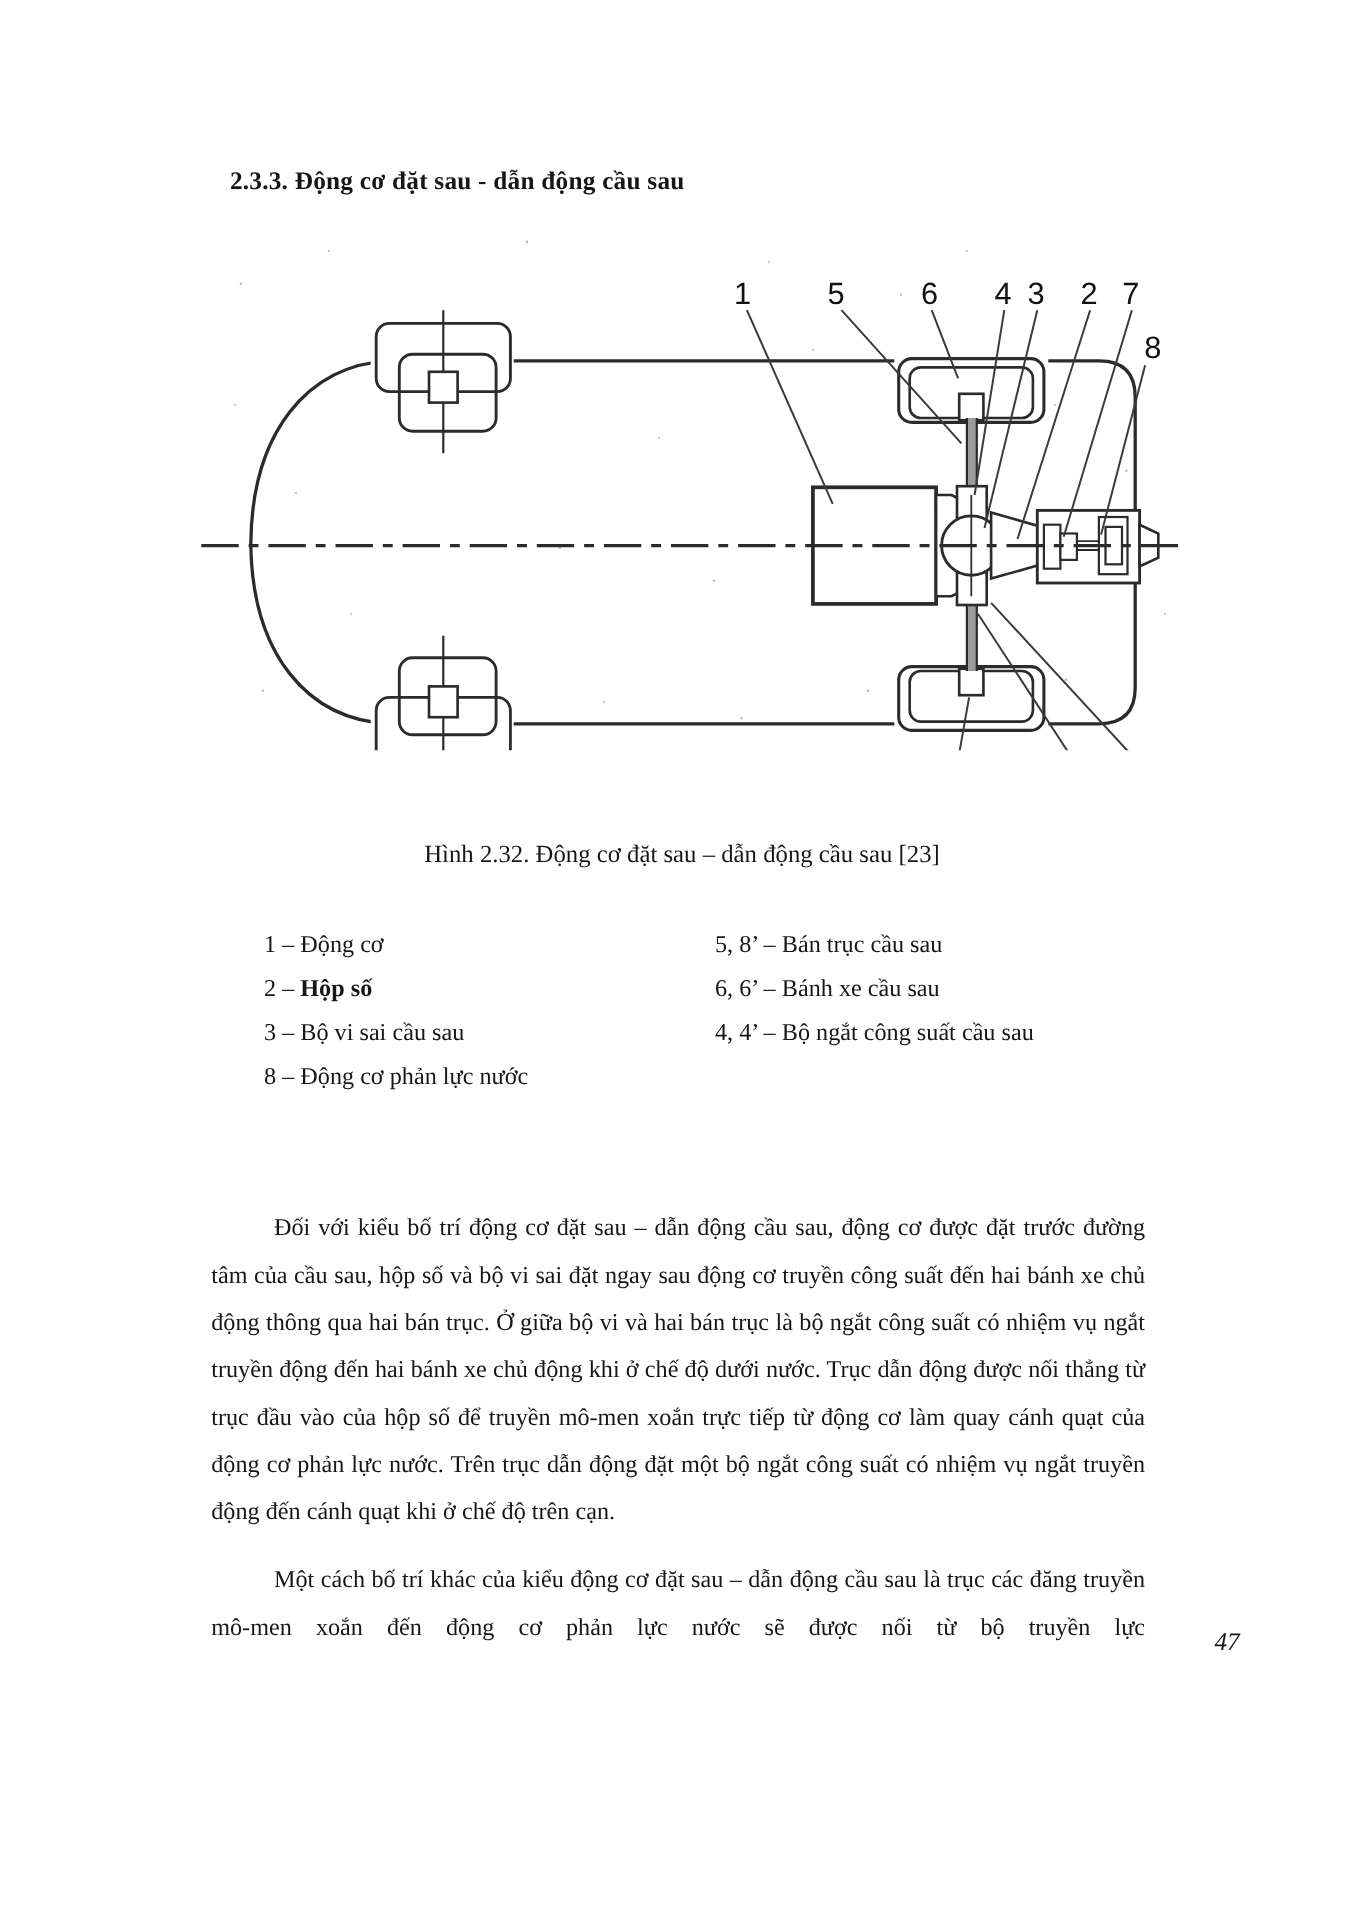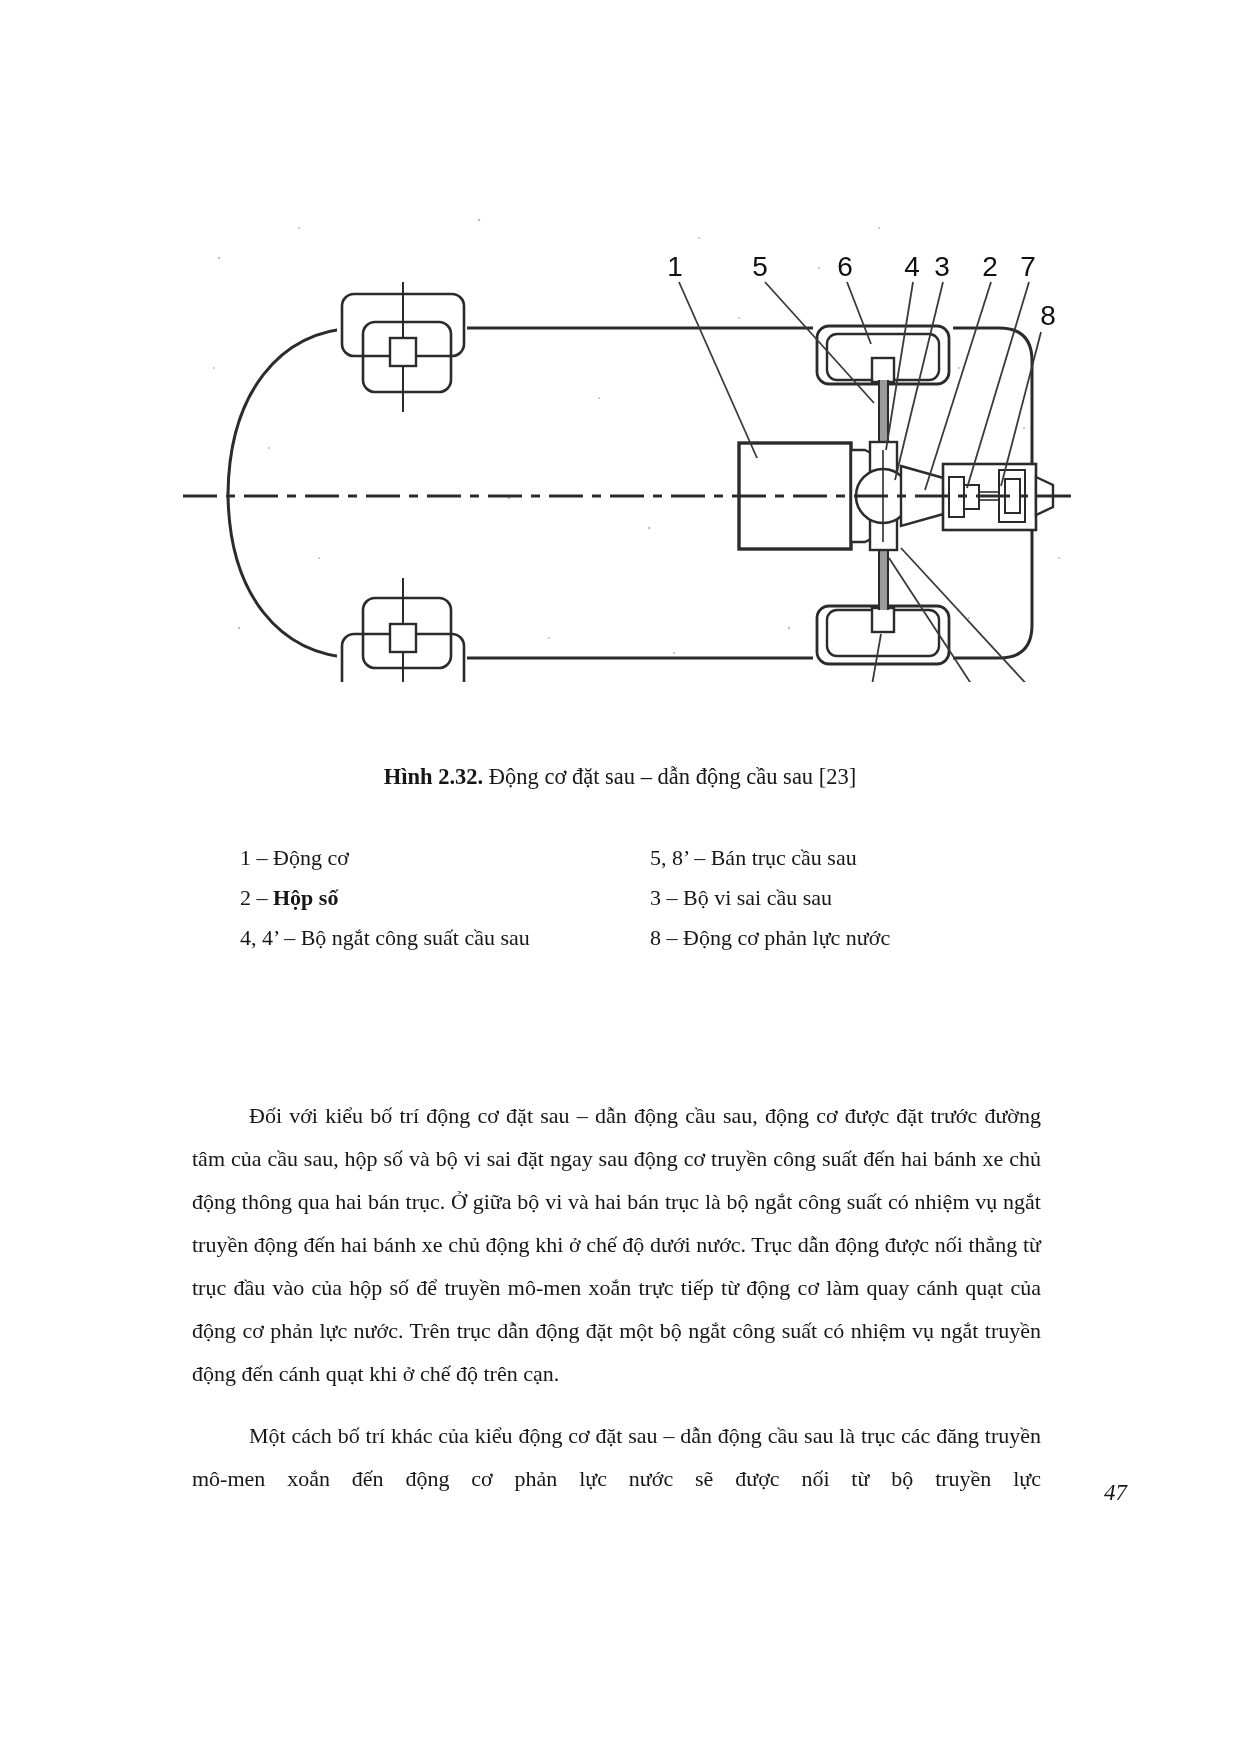--- a/index.html
+++ b/index.html
@@ -13,21 +13,21 @@
     font-size:23px; font-weight:bold; letter-spacing:.2px;
   }
   .figure{
     position:absolute; left:178px; top:198px; width:902px; height:484px;
   }
   .figure svg{width:100%;height:100%;}
   .caption{
     position:absolute; left:196px; top:764px; width:848px;
     text-align:center; font-size:22.5px;
   }
-  .caption b{font-weight:bold;}
+  .caption b{font-weight:normal;}
   .legend{
     position:absolute; left:240px; top:840px;
     display:grid; grid-template-columns:410px 400px; row-gap:4px;
     font-size:22px; line-height:36px;
   }
   .legend .li{white-space:normal;}
   .legend .li.wrap{max-width:345px;}
   .legend b{font-weight:bold;}
   .bodytext{
     position:absolute; left:192px; top:1094px; width:849px;
@@ -45,20 +45,21 @@
   .blank{fill:#ffffff; stroke:none;}
   .lead{stroke:#3a3a3a; stroke-width:1.8; fill:none;}
   .num{font-family:"Liberation Sans", sans-serif; font-size:28px; fill:#111; text-anchor:middle;}
   .speck{fill:#8a8a8a; opacity:.55;}
 </style>
 </head>
 <body>
 
 <div class="page">
 
+  <div class="heading">2.3.3. Động cơ đặt sau - dẫn động cầu sau</div>
 
   <div class="figure">
     <svg viewBox="0 0 900 484">
 
       <g>
         <circle class="speck" cx="40" cy="60" r="1.2"></circle>
           <circle class="speck" cx="120" cy="30" r="1"></circle>
         <circle class="speck" cx="300" cy="22" r="1.3"></circle>
           <circle class="speck" cx="520" cy="40" r="1"></circle>
         <circle class="speck" cx="250" cy="170" r="1.2"></circle>
@@ -192,20 +193,21 @@
 
   <div class="caption">
     <b>Hình 2.32.</b><span> Động cơ đặt sau – dẫn động cầu sau [23]</span>
   </div>
 
   <div class="legend">
     <div class="li"><span>1 – Động cơ</span><b></b></div>
     <div class="li"><span>5, 8’ – Bán trục cầu sau</span><b></b></div>
 
     <div class="li"><span>2 – </span><b>Hộp số</b></div>
+    <div class="li"><span>6, 6’ – Bánh xe cầu sau</span><b></b></div>
 
     <div class="li"><span>3 – Bộ vi sai cầu sau</span><b></b></div>
 
     <div class="li"><span>4, 4’ – Bộ ngắt công suất cầu sau</span><b></b></div>
     <div class="li"><span>8 – Động cơ phản lực nước</span><b></b></div>
   </div>
 
   <div class="bodytext">
     <p>Đối với kiểu bố trí động cơ đặt sau – dẫn động cầu sau, động cơ được đặt trước đường tâm của cầu sau, hộp số và bộ vi sai đặt ngay sau động cơ truyền công suất đến hai bánh xe chủ động thông qua hai bán trục. Ở giữa bộ vi và hai bán trục là bộ ngắt công suất có nhiệm vụ ngắt truyền động đến hai bánh xe chủ động khi ở chế độ dưới nước. Trục dẫn động được nối thẳng từ trục đầu vào của hộp số để truyền mô-men xoắn trực tiếp từ động cơ làm quay cánh quạt của động cơ phản lực nước. Trên trục dẫn động đặt một bộ ngắt công suất có nhiệm vụ ngắt truyền động đến cánh quạt khi ở chế độ trên cạn.</p>
     <p class="fill-last">Một cách bố trí khác của kiểu động cơ đặt sau – dẫn động cầu sau là trục các đăng truyền mô-men xoắn đến động cơ phản lực nước sẽ được nối từ bộ truyền lực</p>

